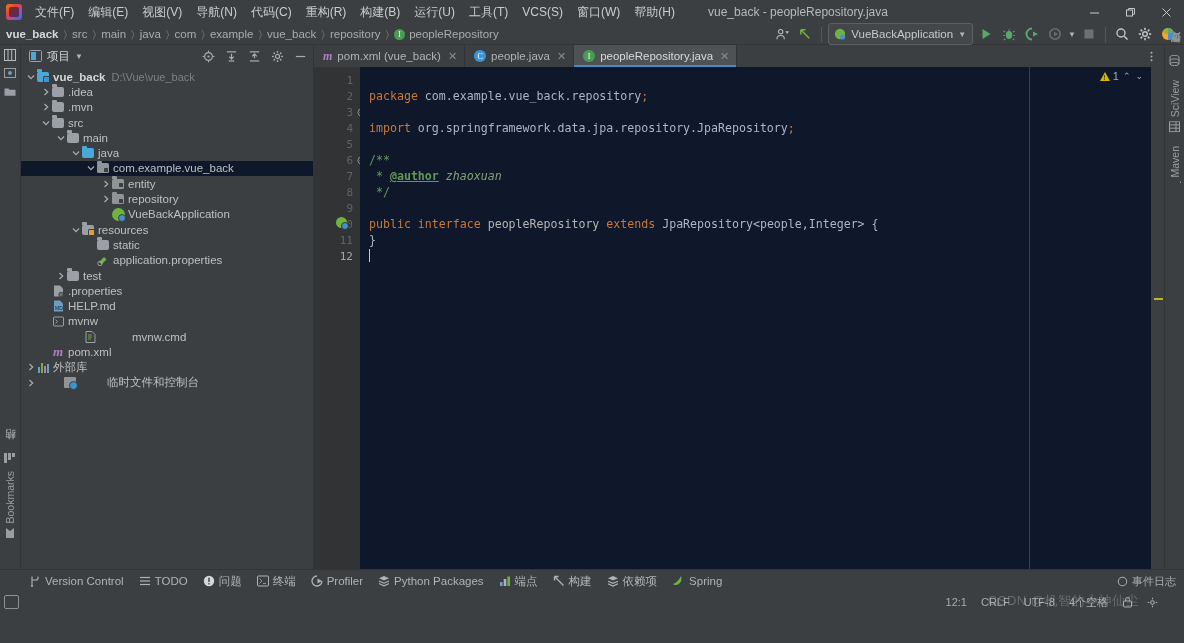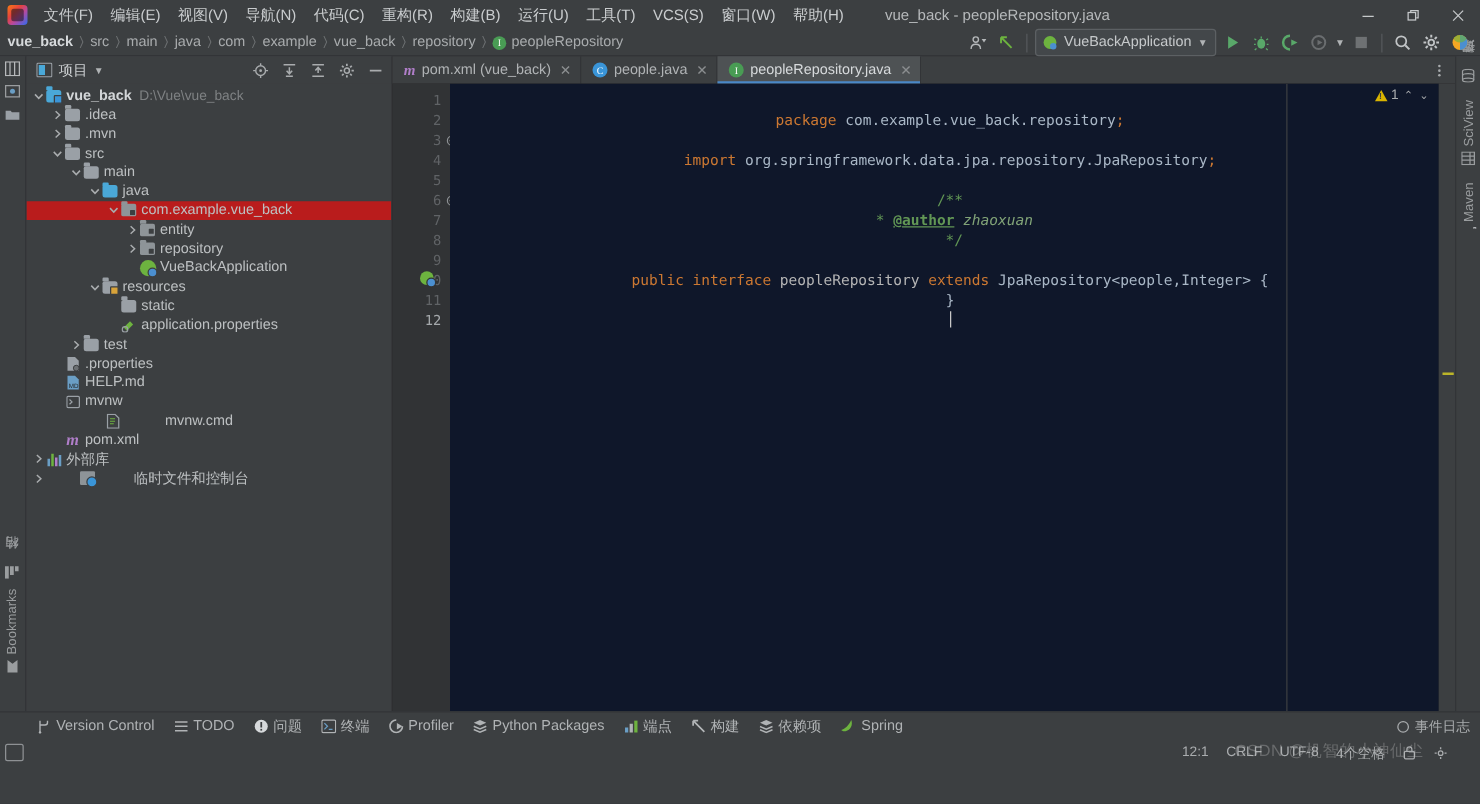--- a/index.html
+++ b/index.html
@@ -16,21 +16,20 @@
     color: #bbbbbb;
     -webkit-font-smoothing: antialiased;
   }
   .app {
     width: 1184px;
     height: 612px;
     position: relative;
     display: flex;
     flex-direction: column;
     background: #3c3f41;
-    text-align: center;
   }
 
   
   .menubar {
     height: 24px;
     background: #3c3f41;
     display: flex;
     align-items: center;
     flex: 0 0 auto;
     position: relative;
@@ -207,21 +206,21 @@
     background:#3c3f41;
   }
   .row {
     height: 15.3px;
     display:flex; align-items:center;
     font-size: 11.5px;
     color: #bdc0c2;
     white-space: nowrap;
     padding-left: 4px;
   }
-  .row.selected { background:#b91c1c; }
+  .row.selected { background:#0f172a; }
   .row .arrow {
     width: 11px; flex:0 0 11px;
     display:flex; align-items:center; justify-content:center;
     color:#9fa2a4; font-size: 8px;
   }
   .row .ico { width:14px; flex:0 0 14px; display:flex; align-items:center; justify-content:center; margin-right:3px;}
   .row .lbl { font-size:11.5px; }
   .row .lbl.bold { font-weight:bold; color:#d3d6d8; }
   .row .sub { color:#7e8183; font-size:11px; margin-left:6px; }
 

